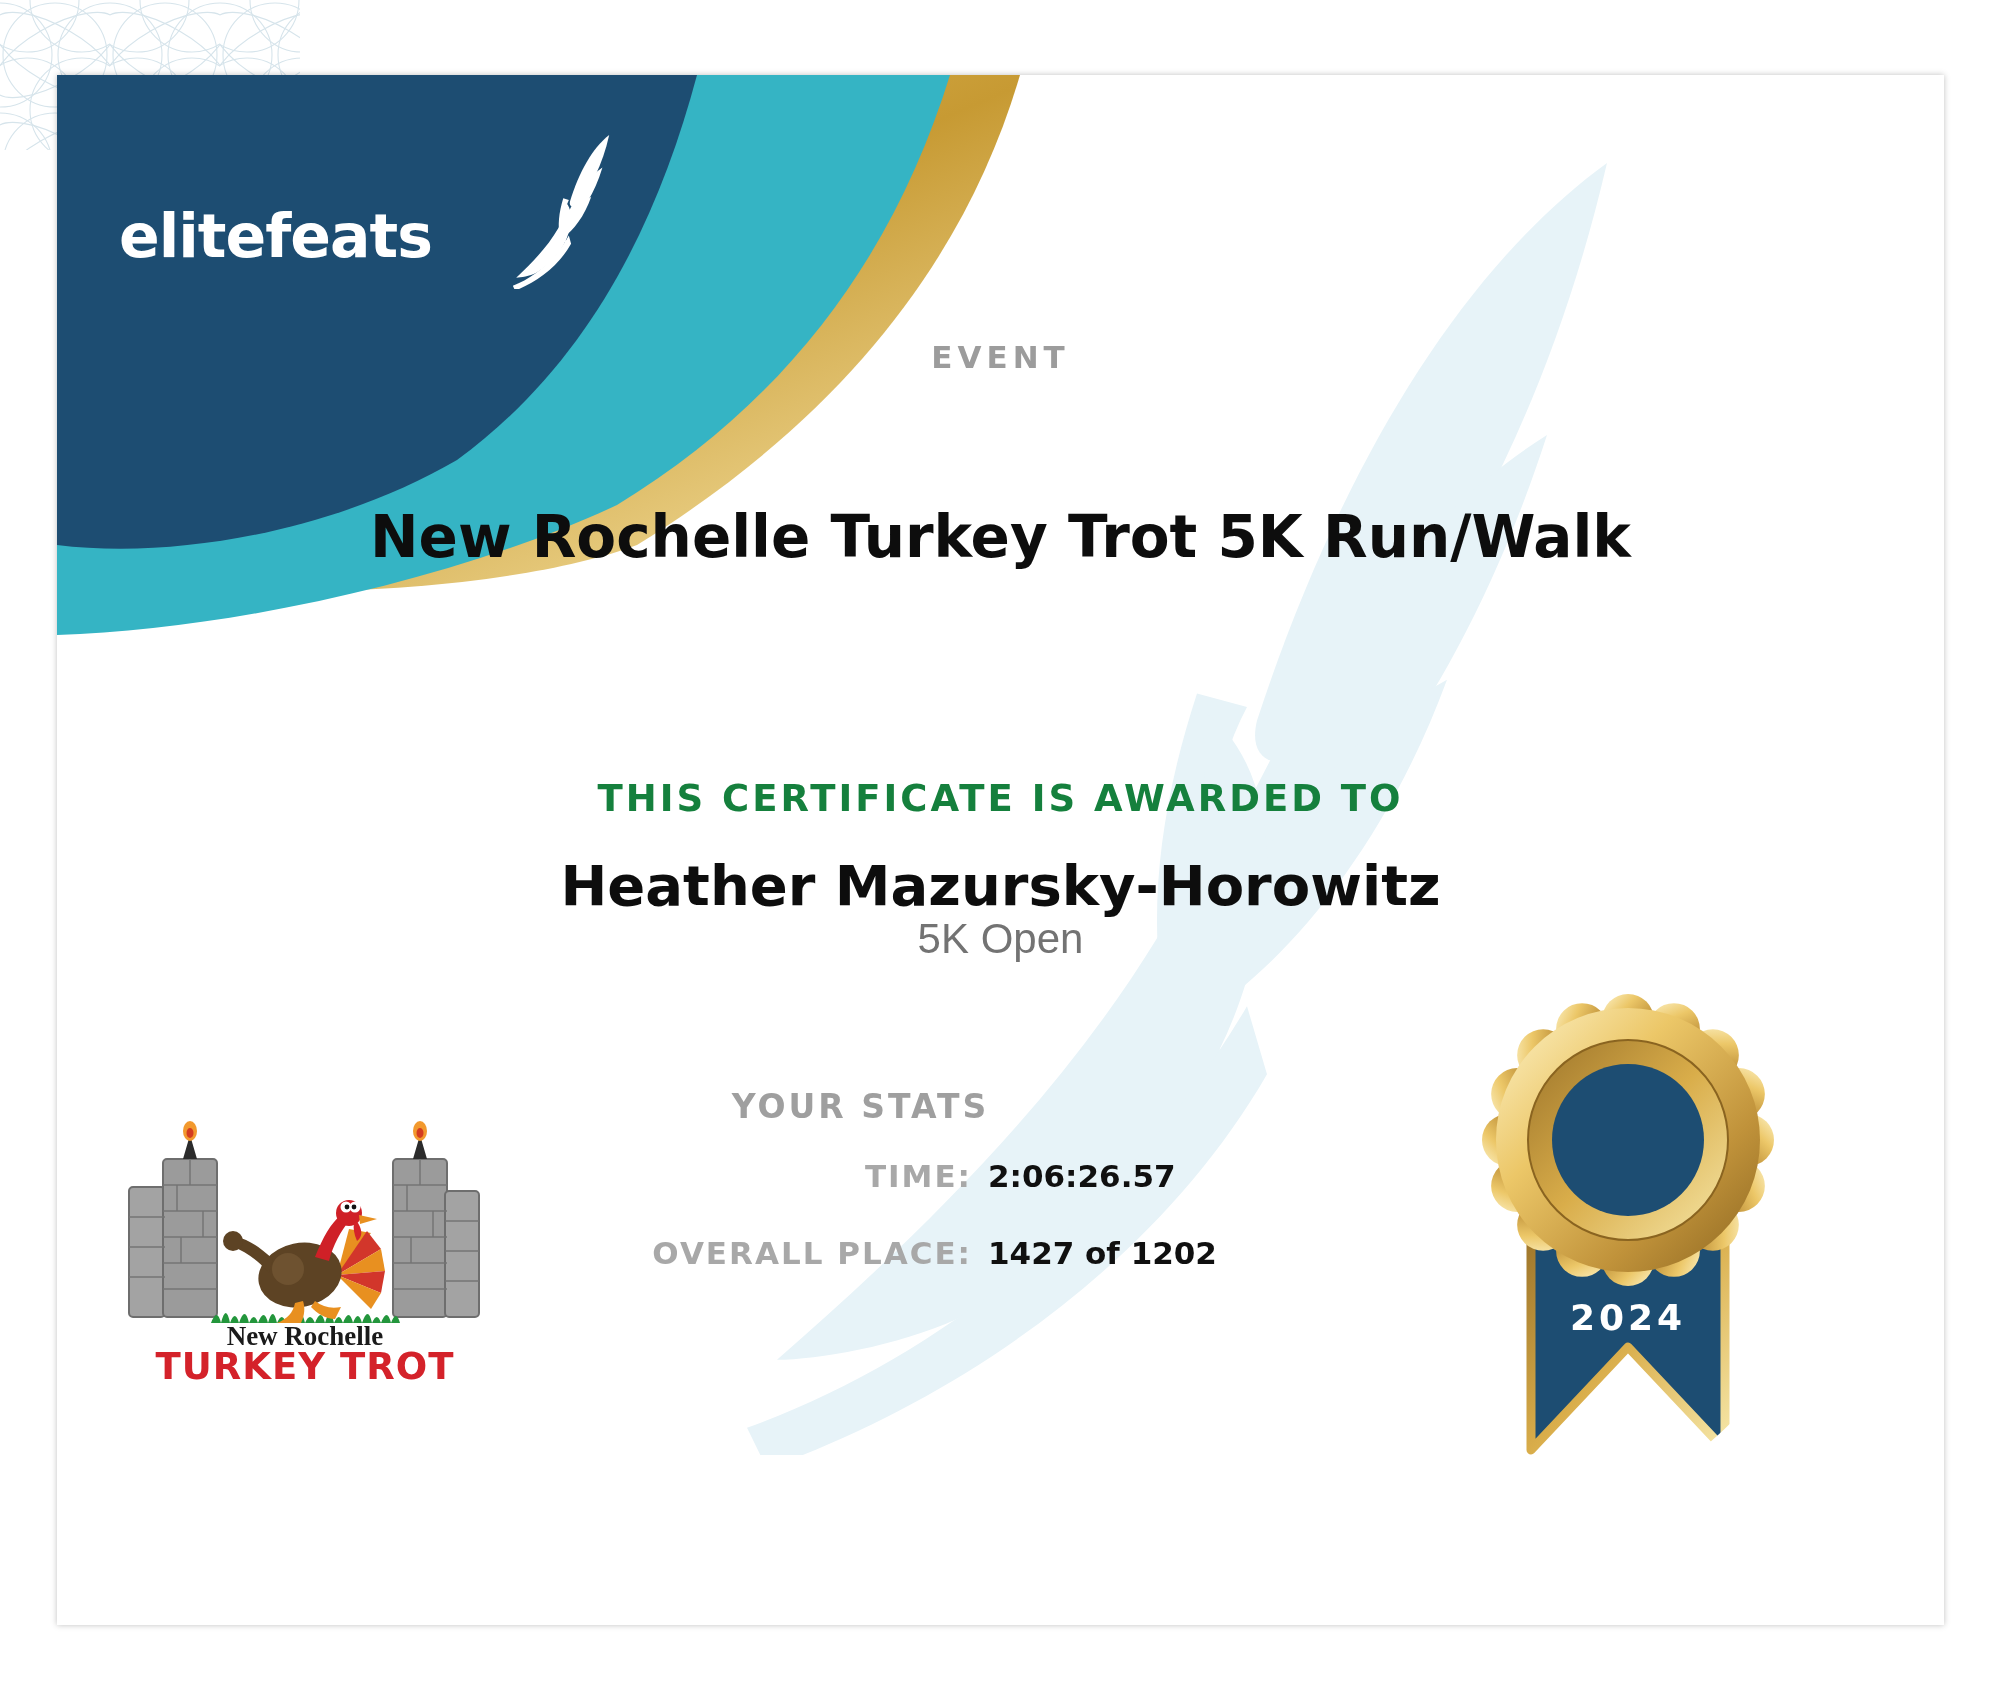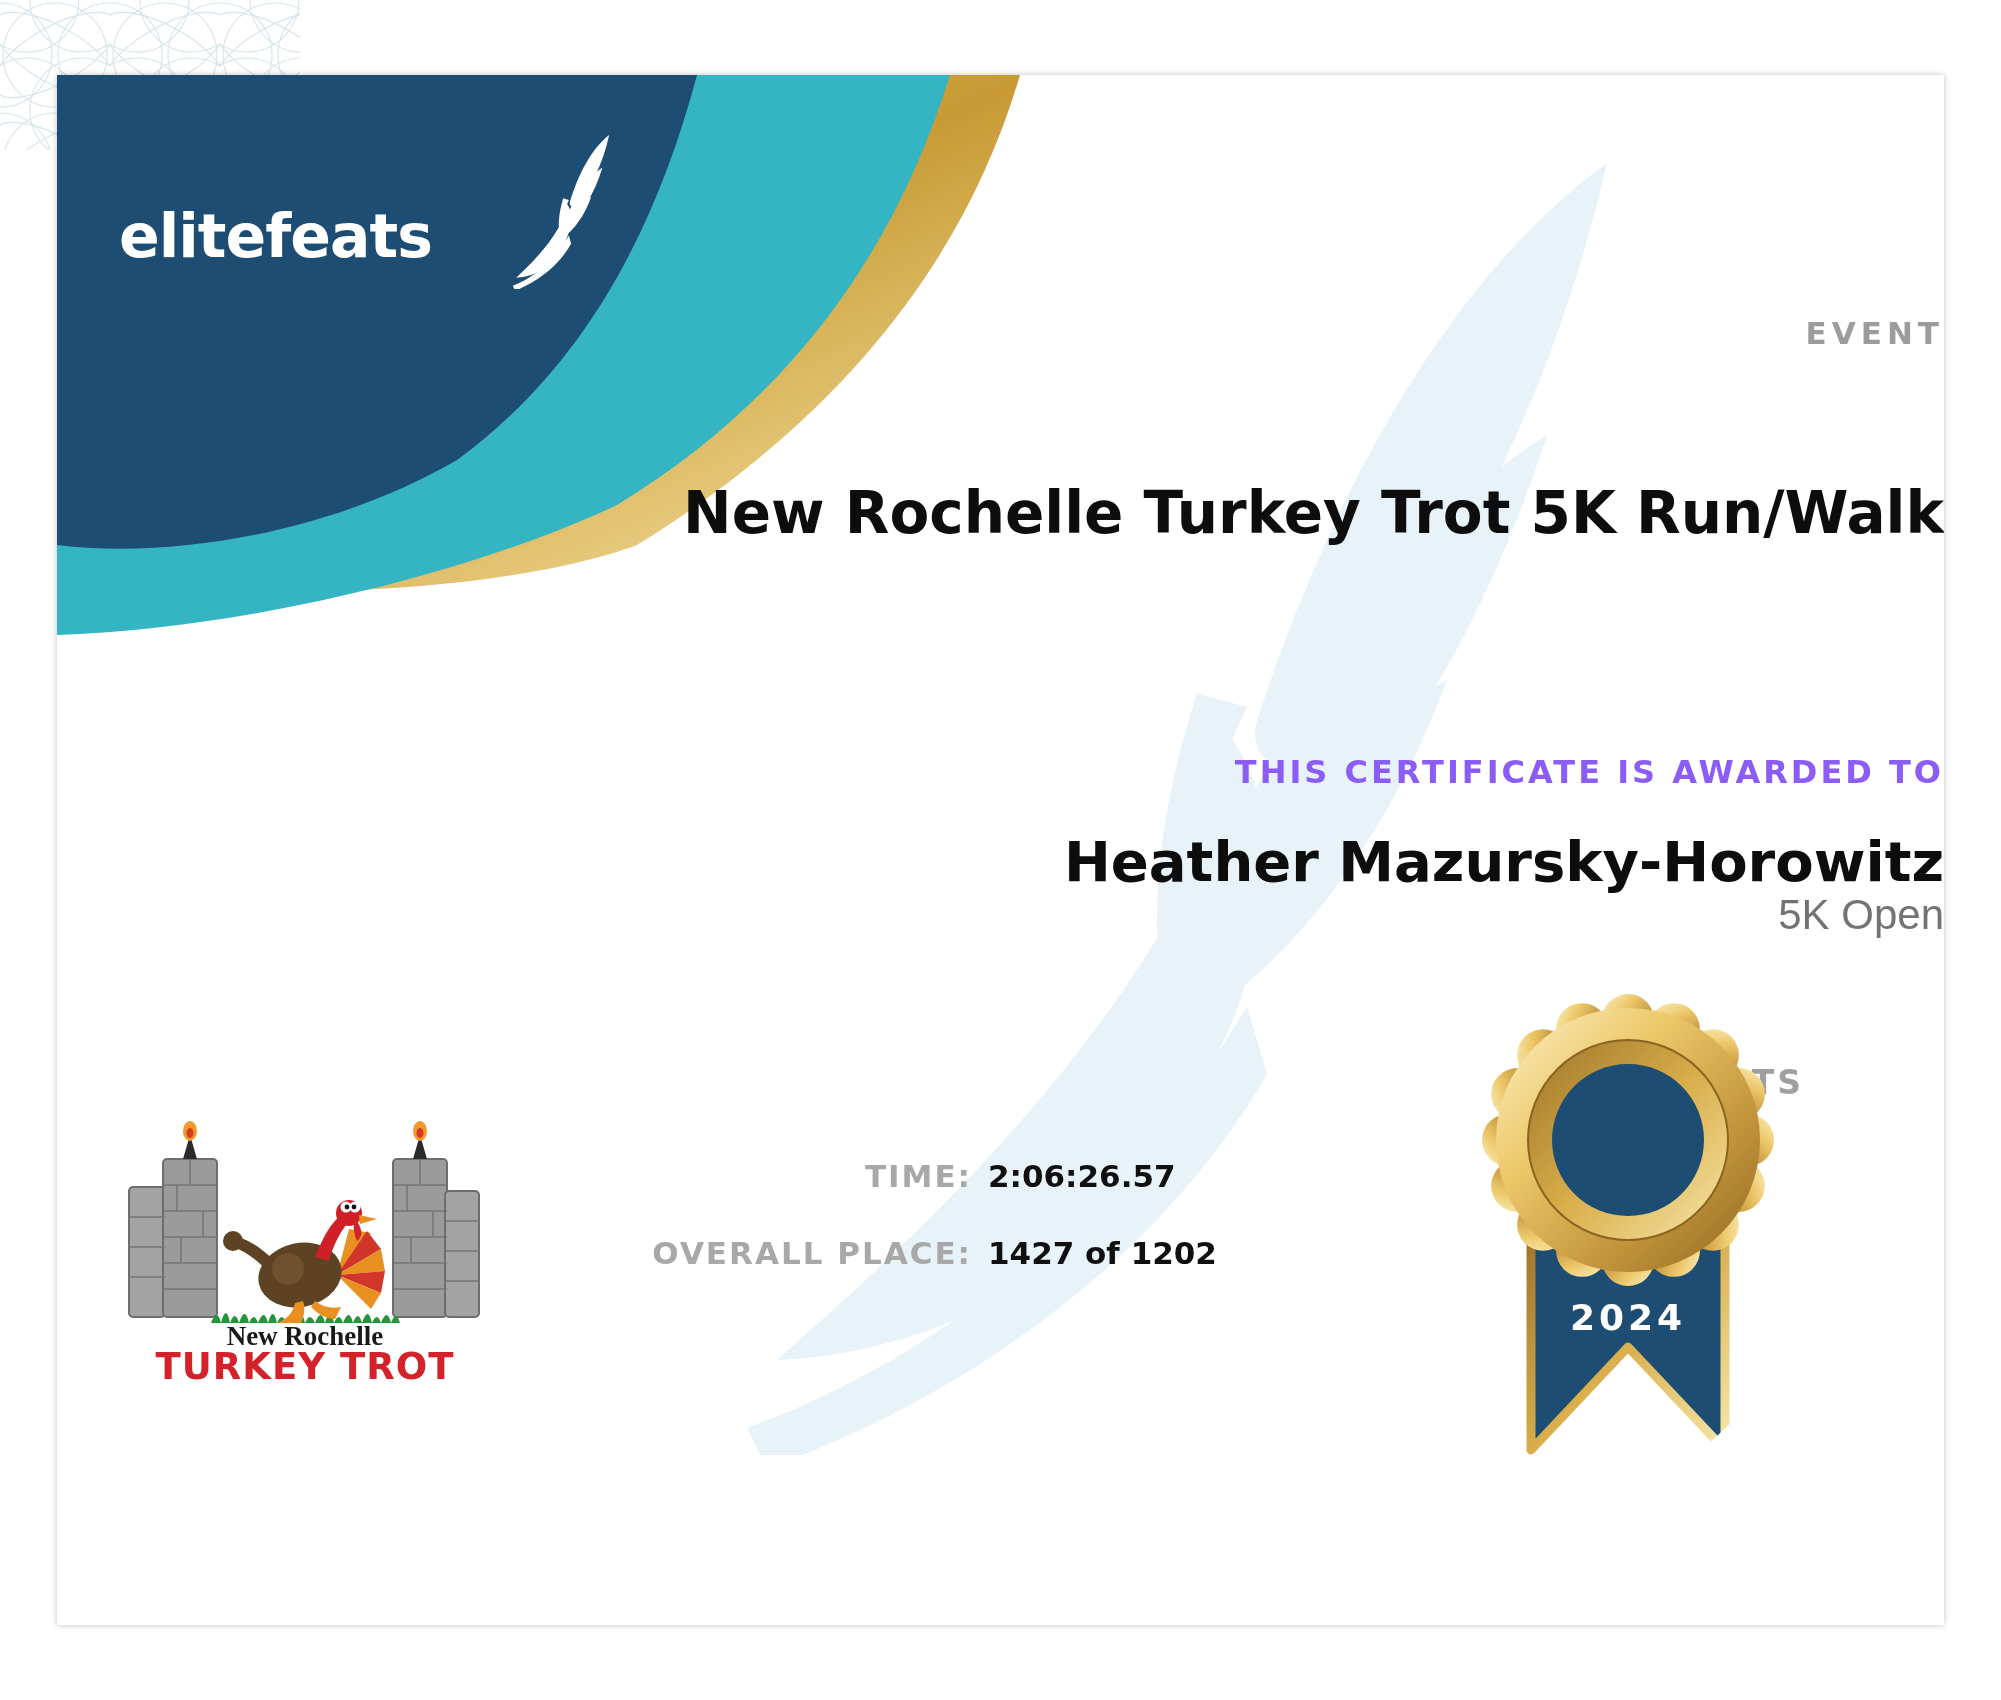--- a/index.html
+++ b/index.html
@@ -8,24 +8,24 @@
   .guilloche{position:absolute;inset:0;z-index:0;}
   
   .frame{position:absolute;left:57px;top:75px;width:1887px;height:1550px;z-index:1;
          background:linear-gradient(135deg,#c9a23e 0%,#b78e2c 45%,#a8822a 100%);
          box-sizing:border-box;box-shadow:0 0 6px rgba(0,0,0,.25);}
   .inner{position:relative;width:100%;height:100%;background:#ffffff;overflow:hidden;}
 
   .watermark{position:absolute;left:620px;top:20px;z-index:1;pointer-events:none;}
   .swoosh{position:absolute;left:0;top:0;z-index:2;pointer-events:none;}
 
-  .center-line{position:absolute;left:0;width:100%;text-align:right;z-index:3;}
+  .center-line{position:absolute;left:0;width:100%;text-align:center;z-index:3;margin-top:24px;}
   .event-label{top:240px;font-size:31px;font-weight:bold;letter-spacing:5px;color:#9c9c9c;}
   .event-name{top:404px;font-size:58px;font-weight:bold;color:#0d0d0d;letter-spacing:0px;}
-  .awarded-label{top:678px;font-size:32px;font-weight:bold;letter-spacing:3px;color:#8b5cf6;}
+  .awarded-label{top:678px;font-size:37px;font-weight:bold;letter-spacing:3px;color:#15803d;}
   .recipient-name{top:754px;font-size:56px;font-weight:bold;color:#0d0d0d;}
   .division{top:816px;font-size:42px;color:#737373;font-family:"Liberation Sans",sans-serif;}
   .stats-title{top:988px;font-size:33px;font-weight:bold;letter-spacing:3px;color:#9f9f9f;
                transform:translateX(-140px);}
 
   .stats{position:absolute;top:1062px;left:355px;width:1140px;z-index:3;
          display:grid;grid-template-columns:560px 564px;column-gap:16px;}
   .stat-label{height:77px;display:flex;align-items:center;justify-content:flex-end;
               font-size:31px;font-weight:bold;letter-spacing:2px;color:#a8a8a8;}
   .stat-value{height:77px;display:flex;align-items:center;justify-content:flex-start;

